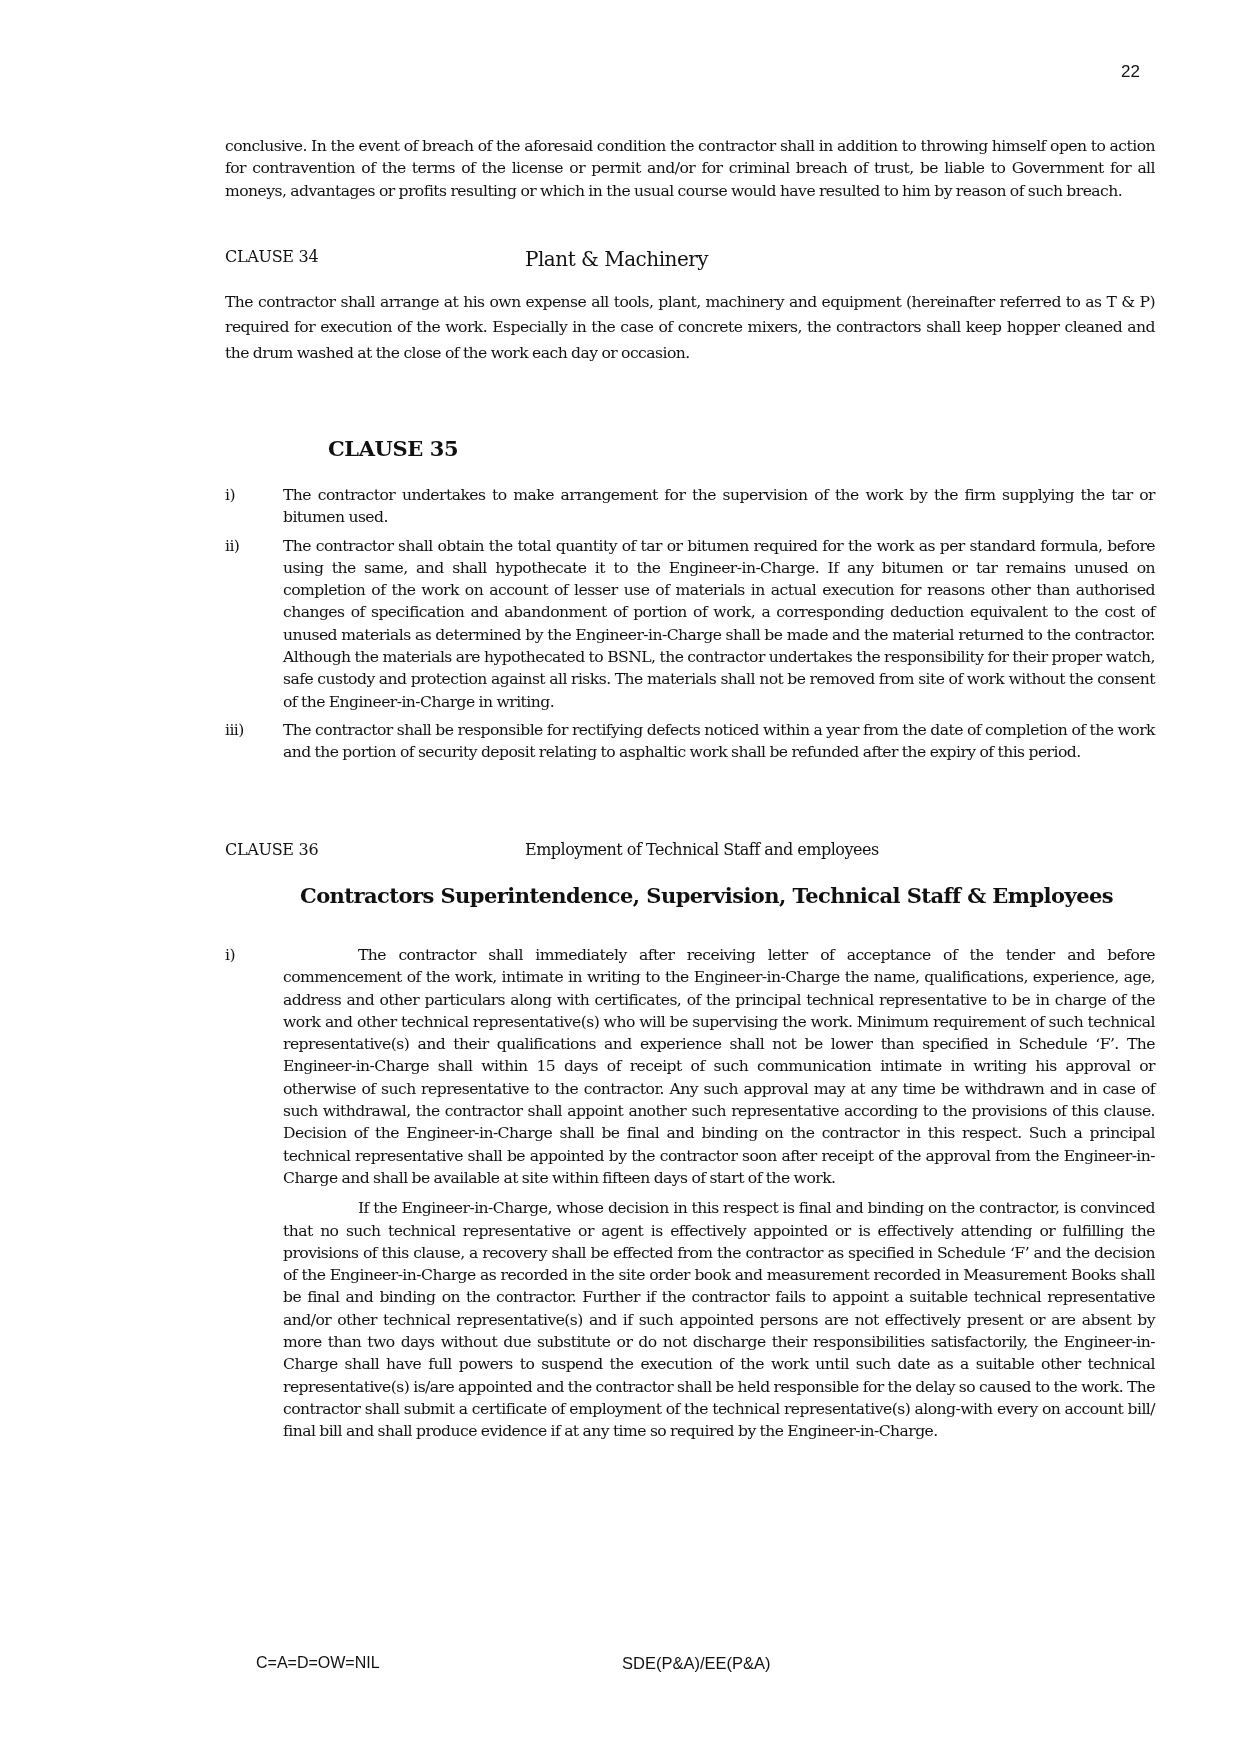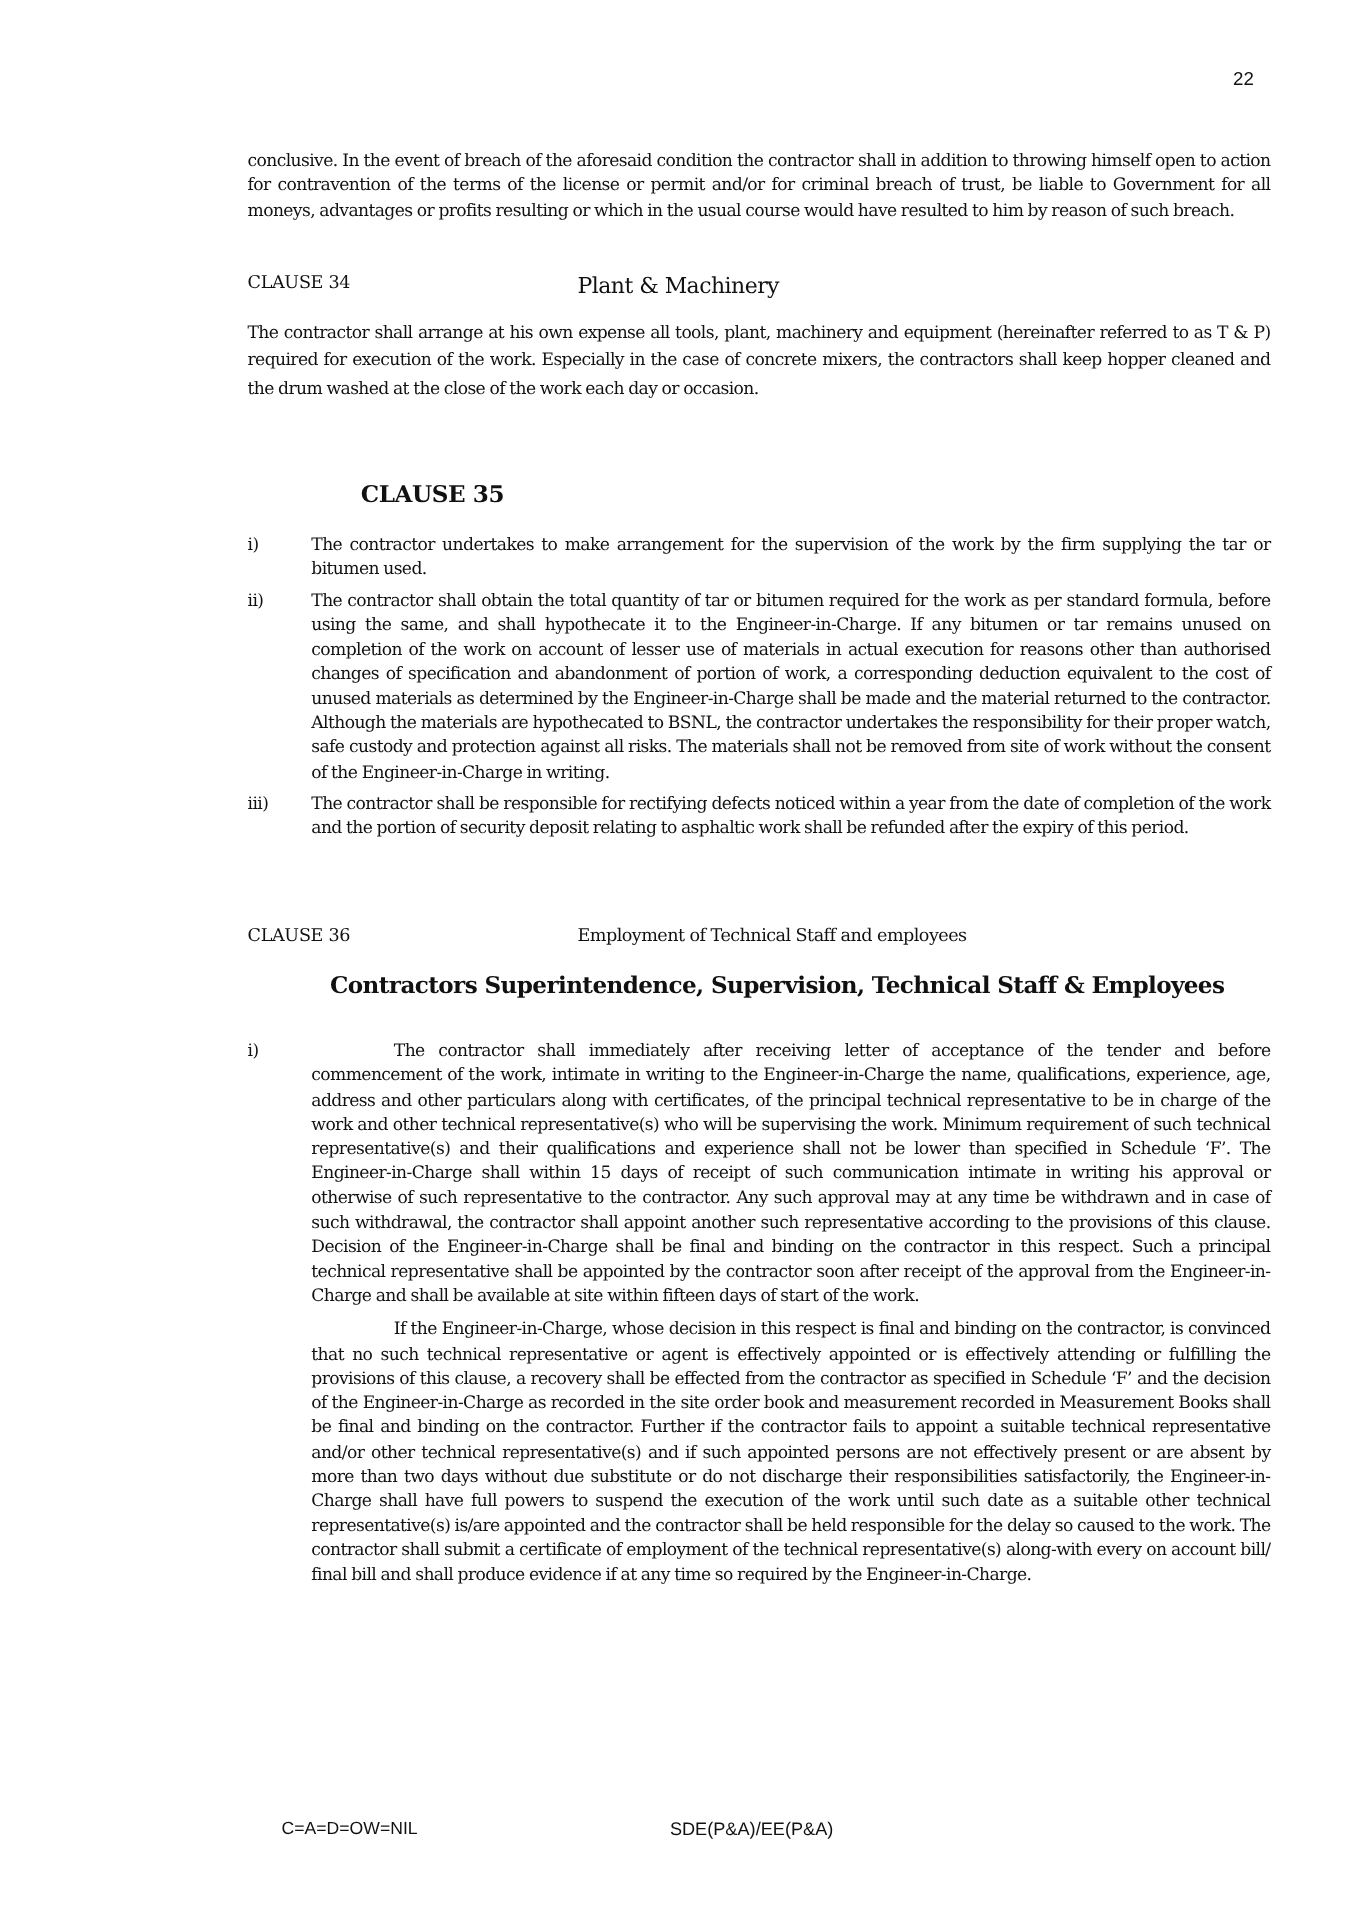--- a/index.html
+++ b/index.html
@@ -15,21 +15,21 @@
   .p2 { left: 225px; top: 290px; width: 930px; line-height: 25.3px; }
   .c35 { left: 300px; top: 436px; font-size: 21px; font-weight: bold; letter-spacing: -0.4px; margin-left: 28px; }
   .list { left: 225px; width: 930px; }
   .li { position: relative; padding-left: 58px; line-height: 22.3px; margin-bottom: 6px; }
   .li .marker { position: absolute; left: 0; top: 0; }
   .c36 { left: 225px; top: 840px; font-size: 16px; letter-spacing: -0.3px; }
   .c36t { left: 525px; top: 840px; font-size: 16px; letter-spacing: -0.5px; }
   .c36sub { left: 300px; top: 883px; font-size: 21px; letter-spacing: -0.55px; font-weight: bold; }
   .indent-para { text-indent: 75px; margin-top: 16px; }
   .footer-left { left: 225px; top: 1654px; font-size: 16px; margin-left: 31px; }
-  .footer-right { left: 609px; top: 1654px; font-size: 16.5px; }
+  .footer-right { left: 622px; top: 1654px; font-size: 16.5px; }
 </style>
 </head>
 <body>
 
 <div class="page-num sans">22</div>
 
 <p class="abs body-text serif p1" style="margin:0">conclusive. In the event of breach of the aforesaid condition the contractor shall in addition to throwing himself open to action for contravention of the terms of the license or permit and/or for criminal breach of trust, be liable to Government for all moneys, advantages or profits resulting or which in the usual course would have resulted to him by reason of such breach.</p>
 
 <div class="abs serif c34">CLAUSE 34</div>
 <div class="abs serif c34t">Plant &amp; Machinery</div>

